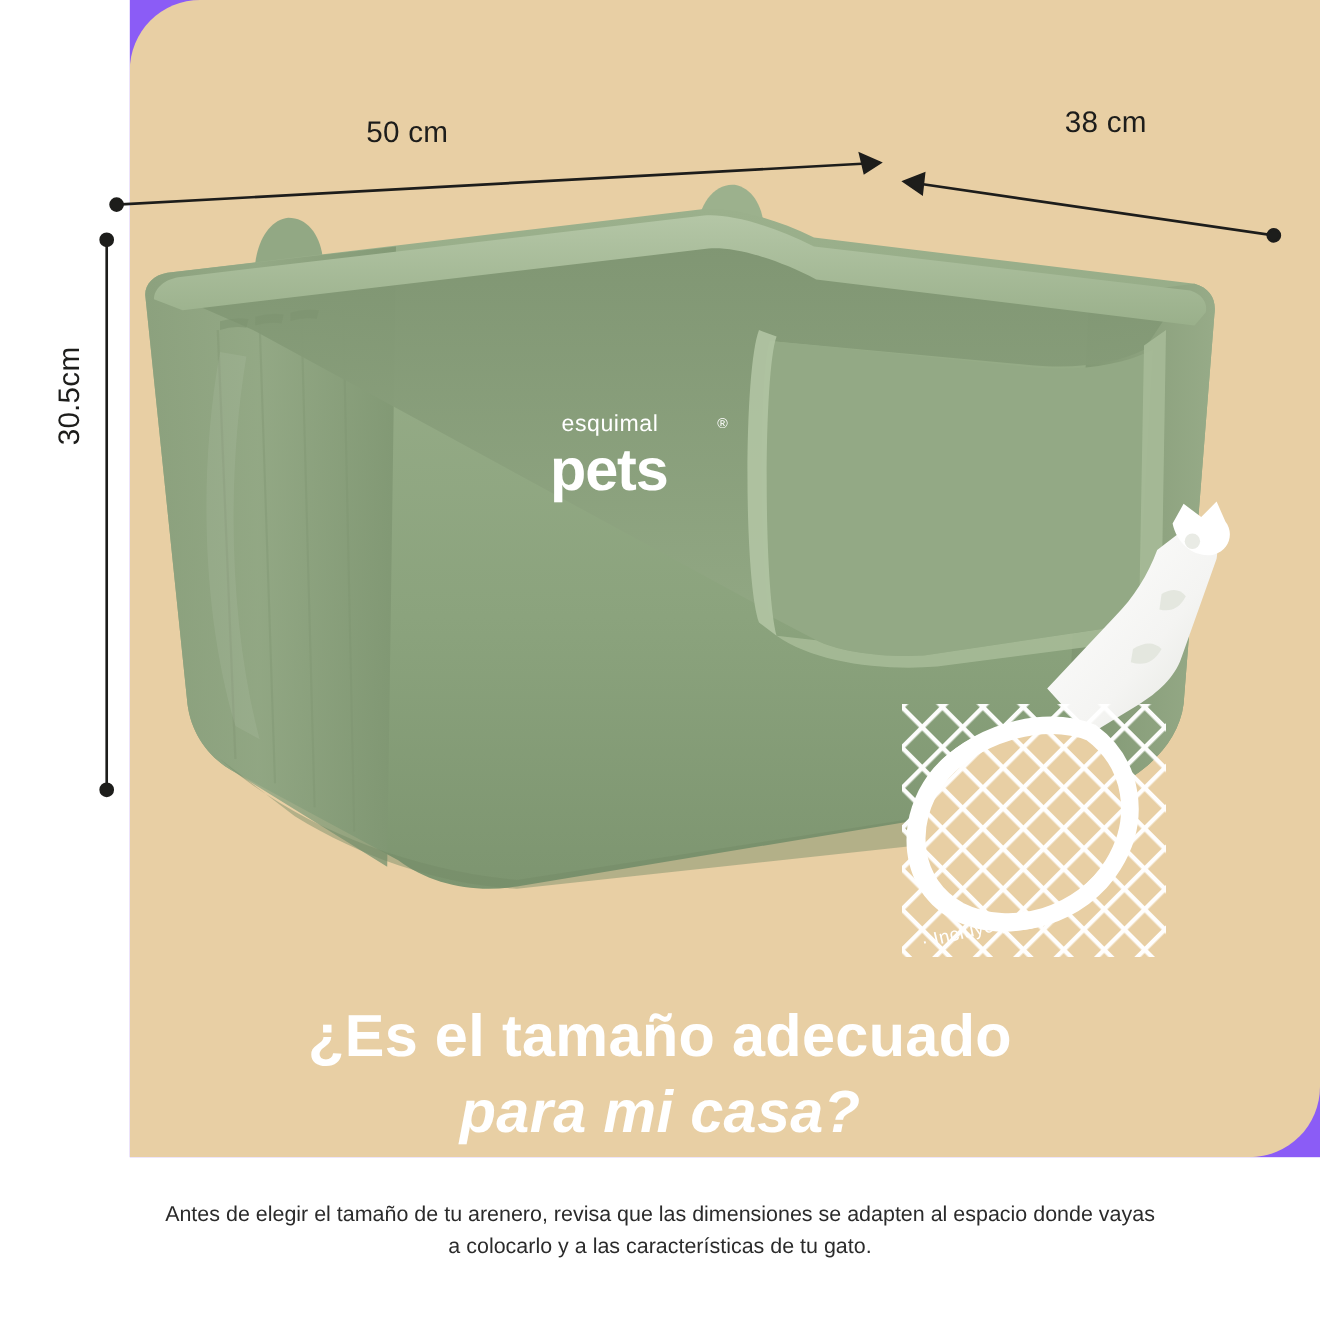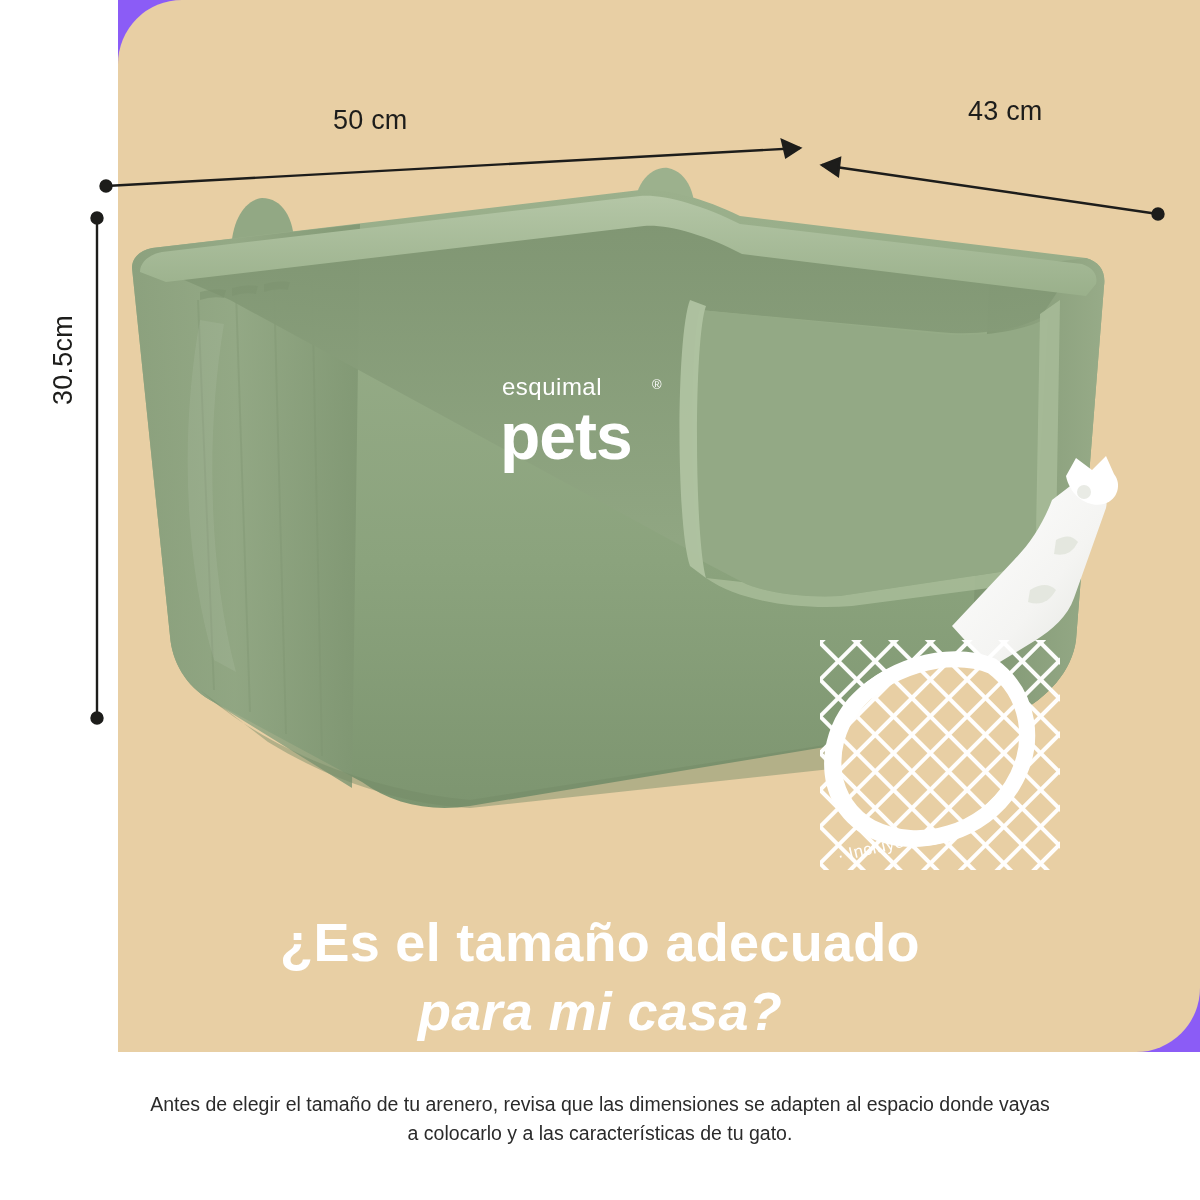--- a/index.html
+++ b/index.html
@@ -107,27 +107,28 @@
   
   .logo-block {
     position: absolute;
     left: 500px;
     top: 375px;
     color: #ffffff;
     text-align: left;
     pointer-events: none;
   }
   .logo-block .logo-top {
-    font-size: 24px;
+    font-size: 21px;
     letter-spacing: 0.5px;
     line-height: 1;
     margin-left: 2px;
+    text-align: center;
   }
   .logo-block .logo-main {
-    font-size: 66px;
+    font-size: 54px;
     font-weight: bold;
     line-height: 1;
     margin-top: 4px;
     letter-spacing: -1px;
   }
   .logo-block .logo-reg {
     position: absolute;
     left: 152px;
     top: 2px;
     font-size: 13px;
@@ -288,21 +289,21 @@
         <path d="M992 666 C1030 694 1038 744 1012 786 C984 832 920 852 872 828 C828 804 822 748 852 708 C882 668 948 648 992 666 Z" fill="#e8cfa4"></path>
         <g transform="translate(820,640)">
           <rect x="0" y="0" width="240" height="230" fill="url(#mesh)" opacity="0.98" clip-path="none"></rect>
         </g>
         <path d="M992 666 C1030 694 1038 744 1012 786 C984 832 920 852 872 828 C828 804 822 748 852 708 C882 668 948 648 992 666 Z" fill="none" stroke="#ffffff" stroke-width="16"></path>
       </g>
     </g>
   </svg>
 
   <div class="dim-label" id="dim-width-label">50 cm</div>
-  <div class="dim-label" id="dim-depth-label">43 cm</div>
+  <div class="dim-label" id="dim-depth-label">38 cm</div>
   <div class="dim-label" id="dim-height-label">30.5cm</div>
 
   <div class="logo-block">
     <div class="logo-top">esquimal</div>
     <div class="logo-main">pets</div>
     <div class="logo-reg">®</div>
   </div>
 
   <div class="incluye">· Incluye pala ·</div>
 

